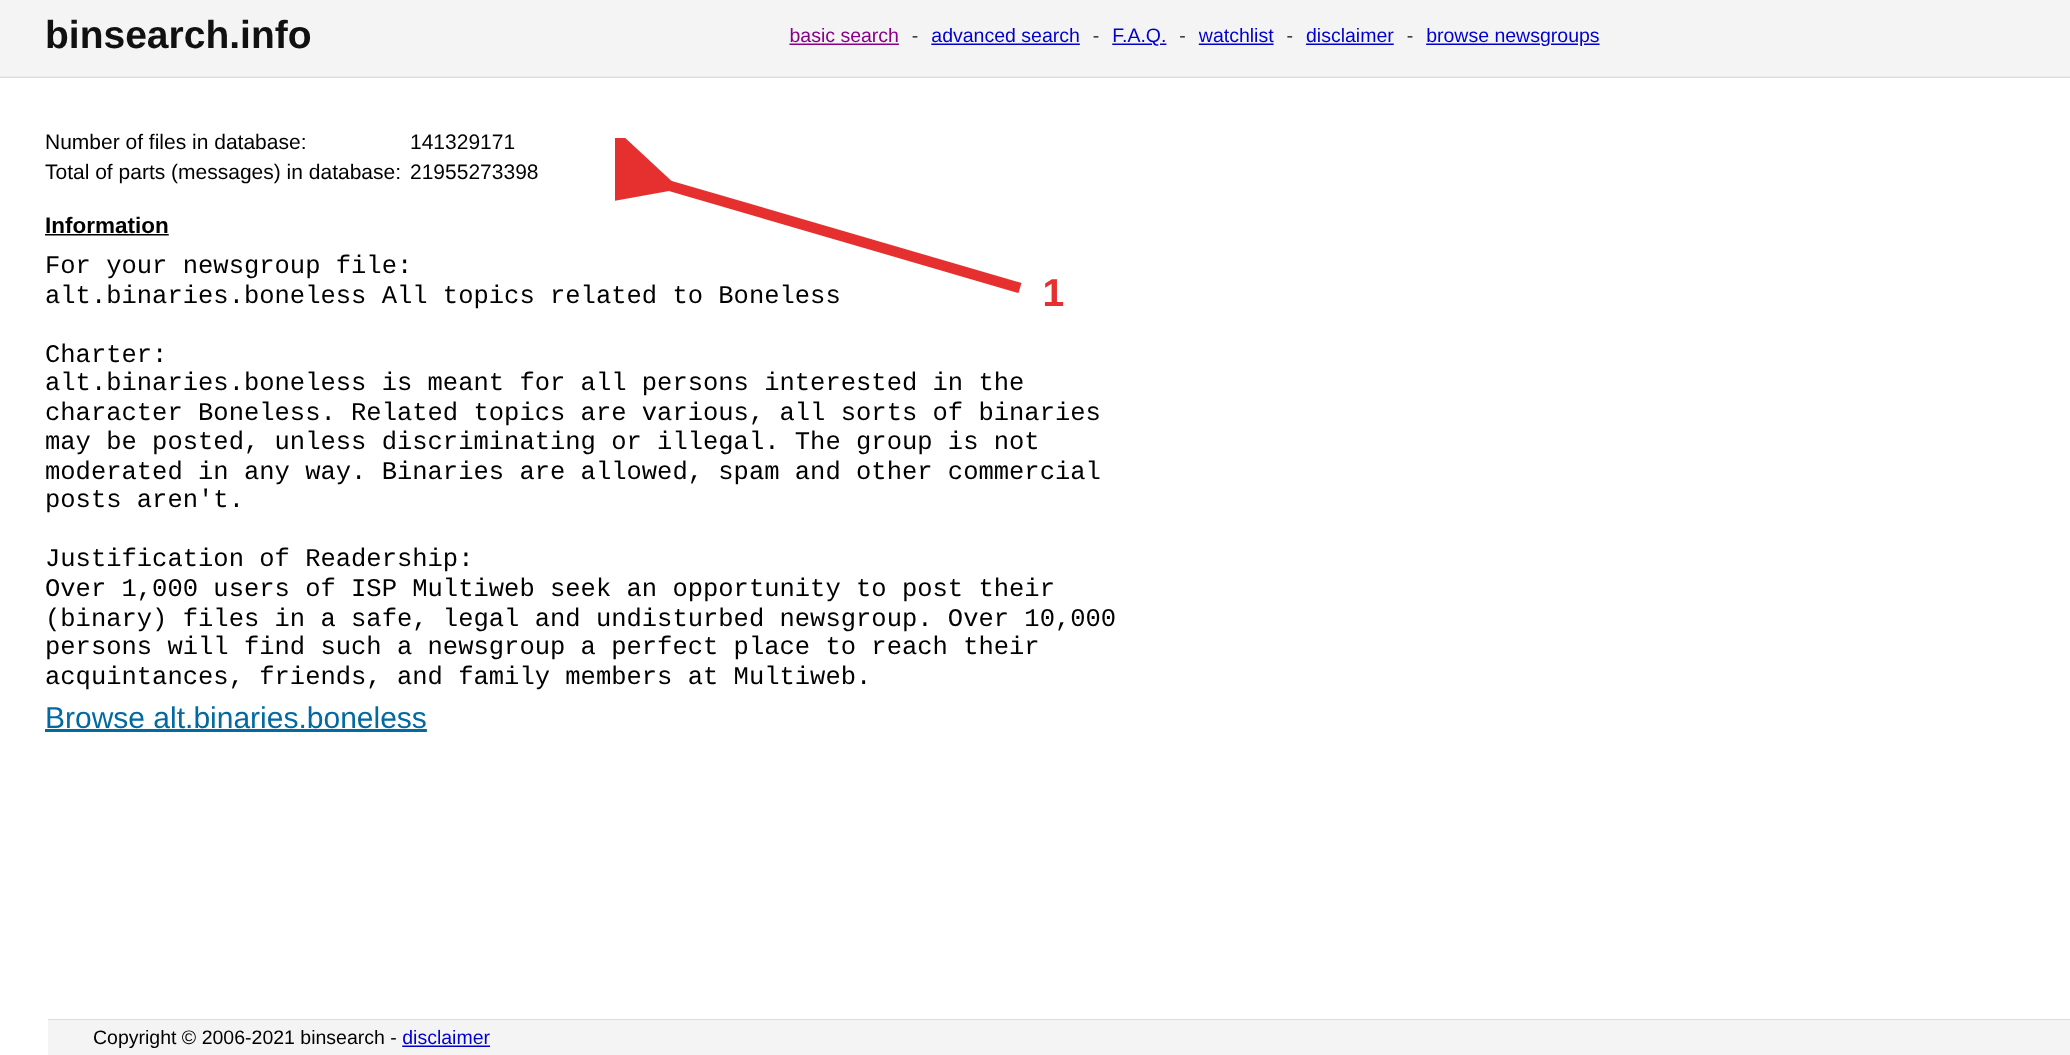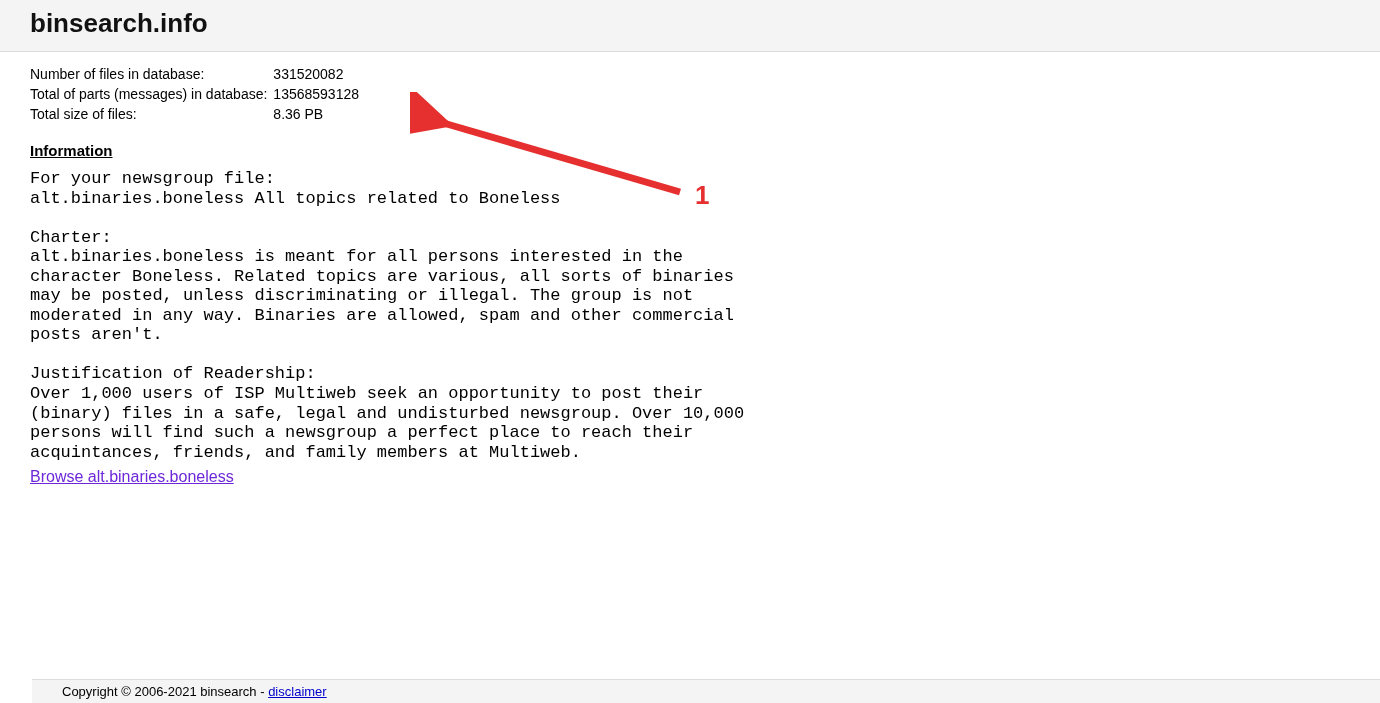--- a/index.html
+++ b/index.html
@@ -48,43 +48,44 @@
     }
     h2.title {
       color: #000080;
       font-size: 22px;
       font-weight: bold;
       margin-bottom: 16px;
     }
     table.stats {
       border-collapse: collapse;
       margin-bottom: 18px;
+      margin-top: 20px;
     }
     table.stats td {
       padding: 2px 6px 2px 0;
       font-size: 14px;
       vertical-align: top;
     }
     h3 {
       font-size: 15px;
       font-weight: bold;
       margin: 14px 0 10px 0;
       text-decoration: underline;
     }
     pre.info {
       font-family: "Courier New", Courier, monospace;
       font-size: 17px;
       line-height: 1.15;
       white-space: pre-wrap;
       margin-bottom: 6px;
     }
     .options-link {
-      color: #6d28d9;
+      color: #0369a1;
       text-decoration: underline;
-      font-size: 16px;
+      font-size: 20px;
     }
     .footer {
       background: #f4f4f4;
       border-top: 1px solid #ddd;
       padding: 4px 30px;
       font-size: 13px;
       position: fixed;
       bottom: 0;
       left: 0;
       right: 0;
@@ -104,37 +105,46 @@
       font-weight: bold;
       font-size: 26px;
       position: absolute;
     }
   </style>
 </head>
 <body>
 
 <div class="header">
   <div class="site-title">binsearch.info</div>
+  <div class="nav">
+    <a href="#" class="visited">basic search</a>
+    <span class="sep">-</span>
+    <a href="#">advanced search</a>
+    <span class="sep">-</span>
+    <a href="#">F.A.Q.</a>
+    <span class="sep">-</span>
+    <a href="#">watchlist</a>
+    <span class="sep">-</span>
+    <a href="#">disclaimer</a>
+    <span class="sep">-</span>
+    <a href="#">browse newsgroups</a>
+  </div>
 </div>
 
 <div class="content">
 
   <table class="stats">
     <tbody>
         <tr>
       <td>Number of files in database:</td>
-      <td>331520082</td>
+      <td>141329171</td>
     </tr>
     <tr>
       <td>Total of parts (messages) in database:</td>
-      <td>13568593128</td>
-    </tr>
-    <tr>
-      <td>Total size of files:</td>
-      <td>8.36 PB</td>
+      <td>21955273398</td>
     </tr>
   </tbody>
     </table>
 
   <h3>Information</h3>
   <pre class="info">For your newsgroup file:
 alt.binaries.boneless All topics related to Boneless
 
 Charter:
 alt.binaries.boneless is meant for all persons interested in the

